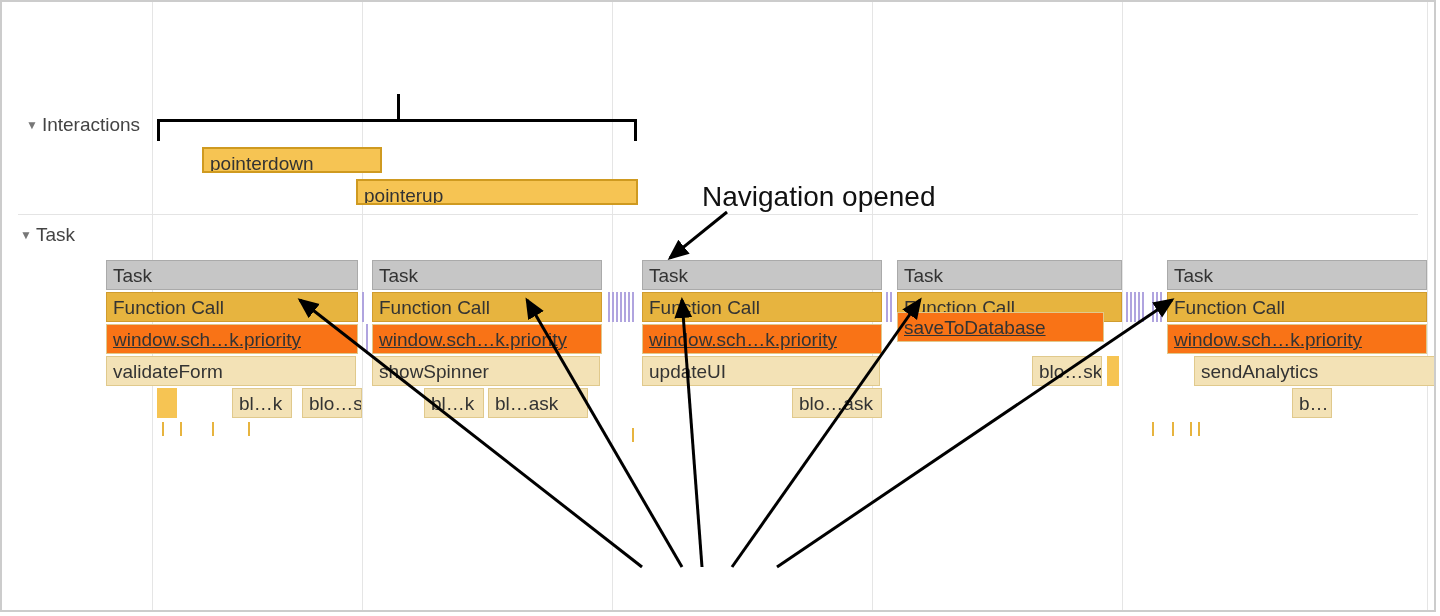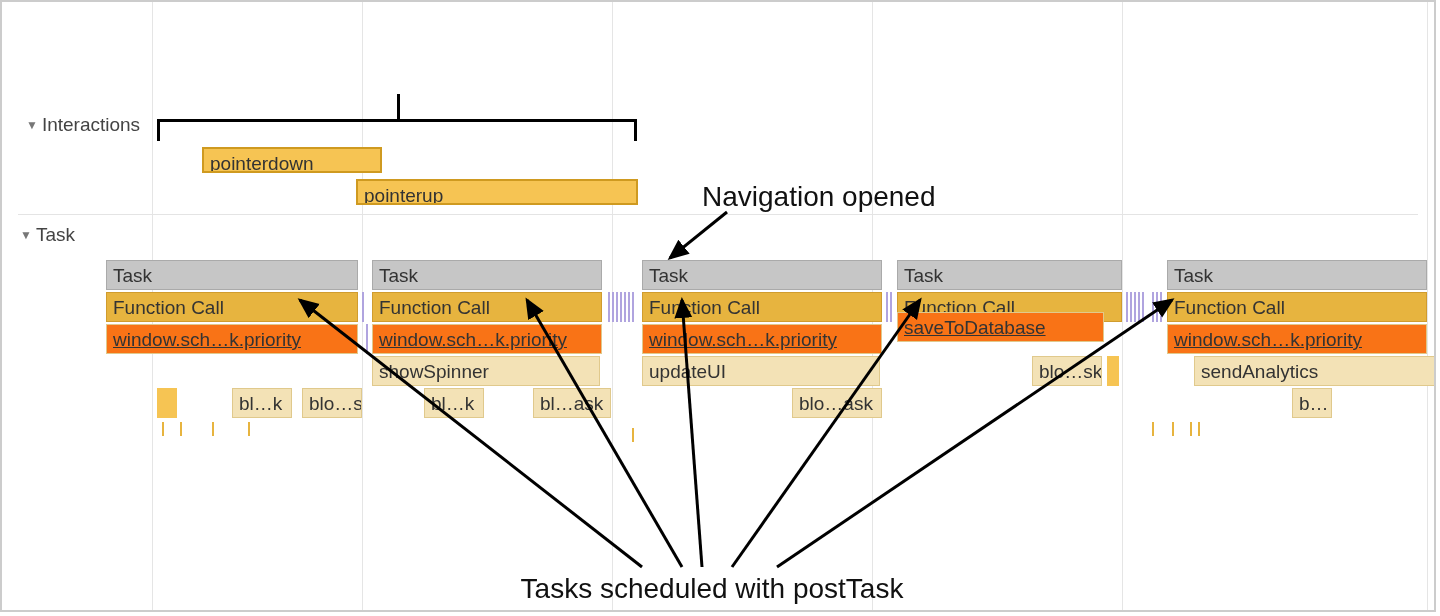--- a/index.html
+++ b/index.html
@@ -124,33 +124,34 @@
 
   <div class="hr" style="top:212px"></div>
 
   <div class="track-label" style="left:18px; top:222px;">Task</div>
 
   <div class="annotation" style="left:700px; top:178px;">Navigation opened</div>
 
   <div class="bar task" style="left:104px; top:258px; width:252px">Task</div>
   <div class="bar fn" style="left:104px; top:290px; width:252px">Function Call</div>
   <div class="bar call1" style="left:104px; top:322px; width:252px">window.sch…k.priority</div>
+  <div class="bar call2" style="left:104px; top:354px; width:250px">validateForm</div>
   <div class="bar small" style="left:155px; top:386px; width:20px"></div>
   <div class="bar call2" style="left:230px; top:386px; width:60px">bl…k</div>
   <div class="bar call2" style="left:300px; top:386px; width:60px">blo…sk</div>
 
   <div class="sliver" style="left:360px; top:290px"></div>
   <div class="sliver" style="left:364px; top:322px"></div>
 
   <div class="bar task" style="left:370px; top:258px; width:230px">Task</div>
   <div class="bar fn" style="left:370px; top:290px; width:230px">Function Call</div>
   <div class="bar call1" style="left:370px; top:322px; width:230px">window.sch…k.priority</div>
   <div class="bar call2" style="left:370px; top:354px; width:228px">showSpinner</div>
   <div class="bar call2" style="left:422px; top:386px; width:60px">bl…k</div>
-  <div class="bar call2" style="left:531px; top:386px; width:78px">bl…ask</div>
+  <div class="bar call2" style="left:486px; top:386px; width:100px">bl…ask</div>
 
   <div class="sliver" style="left:606px; top:290px"></div>
   <div class="sliver" style="left:610px; top:290px"></div>
   <div class="sliver" style="left:614px; top:290px"></div>
   <div class="sliver" style="left:618px; top:290px"></div>
   <div class="sliver" style="left:622px; top:290px"></div>
   <div class="sliver" style="left:626px; top:290px"></div>
   <div class="sliver" style="left:630px; top:290px"></div>
 
   <div class="bar task" style="left:640px; top:258px; width:240px">Task</div>
@@ -188,21 +189,20 @@
     <div class="tick" style="left:178px; top:420px"></div>
     <div class="tick" style="left:210px; top:420px"></div>
     <div class="tick" style="left:246px; top:420px"></div>
     <div class="tick" style="left:630px; top:426px"></div>
     <div class="tick" style="left:1150px; top:420px"></div>
     <div class="tick" style="left:1170px; top:420px"></div>
     <div class="tick" style="left:1188px; top:420px"></div>
     <div class="tick" style="left:1196px; top:420px"></div>
   </div>
 
-  <div class="annotation" style="left:430px; top:570px; width:560px">Tasks scheduled with postTask</div>
 
   <svg class="svg-arrows" width="1436" height="612">
     <defs>
       <marker id="arrowhead" markerWidth="8" markerHeight="8" refX="6" refY="3" orient="auto">
         <path d="M0,0 L7,3 L0,6 Z" fill="#000"></path>
       </marker>
     </defs>
 
     <line x1="725" y1="210" x2="668" y2="256" stroke="#000" stroke-width="3" marker-end="url(#arrowhead)"></line>
 

